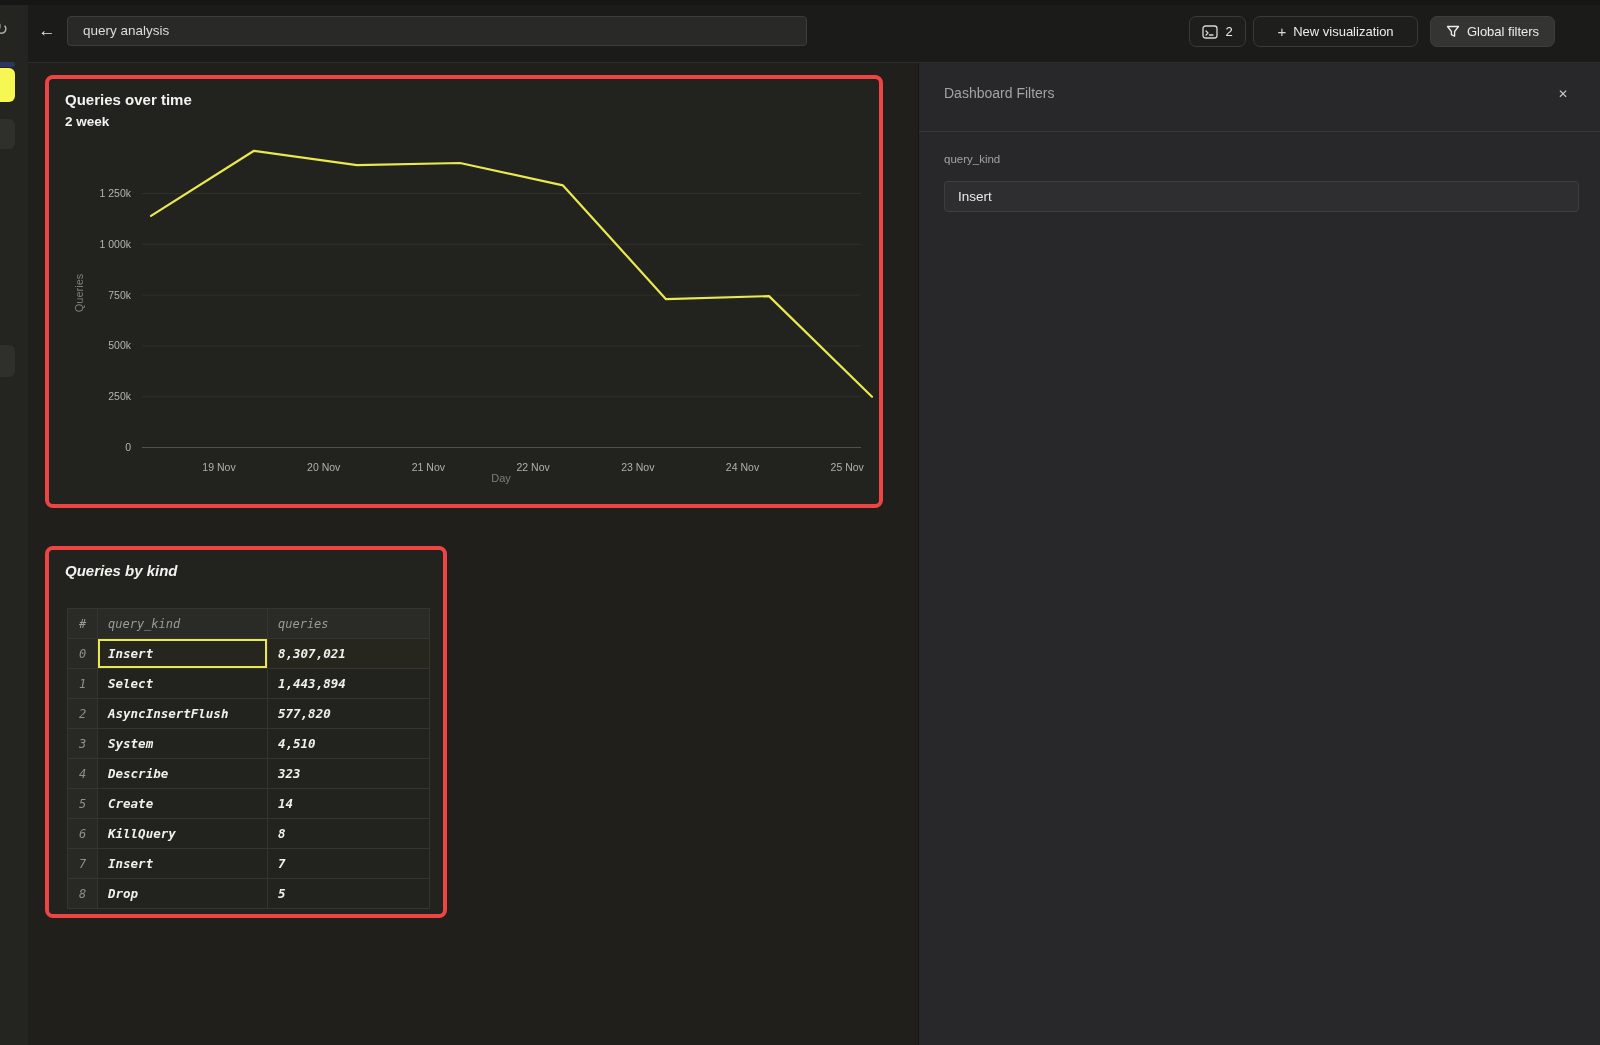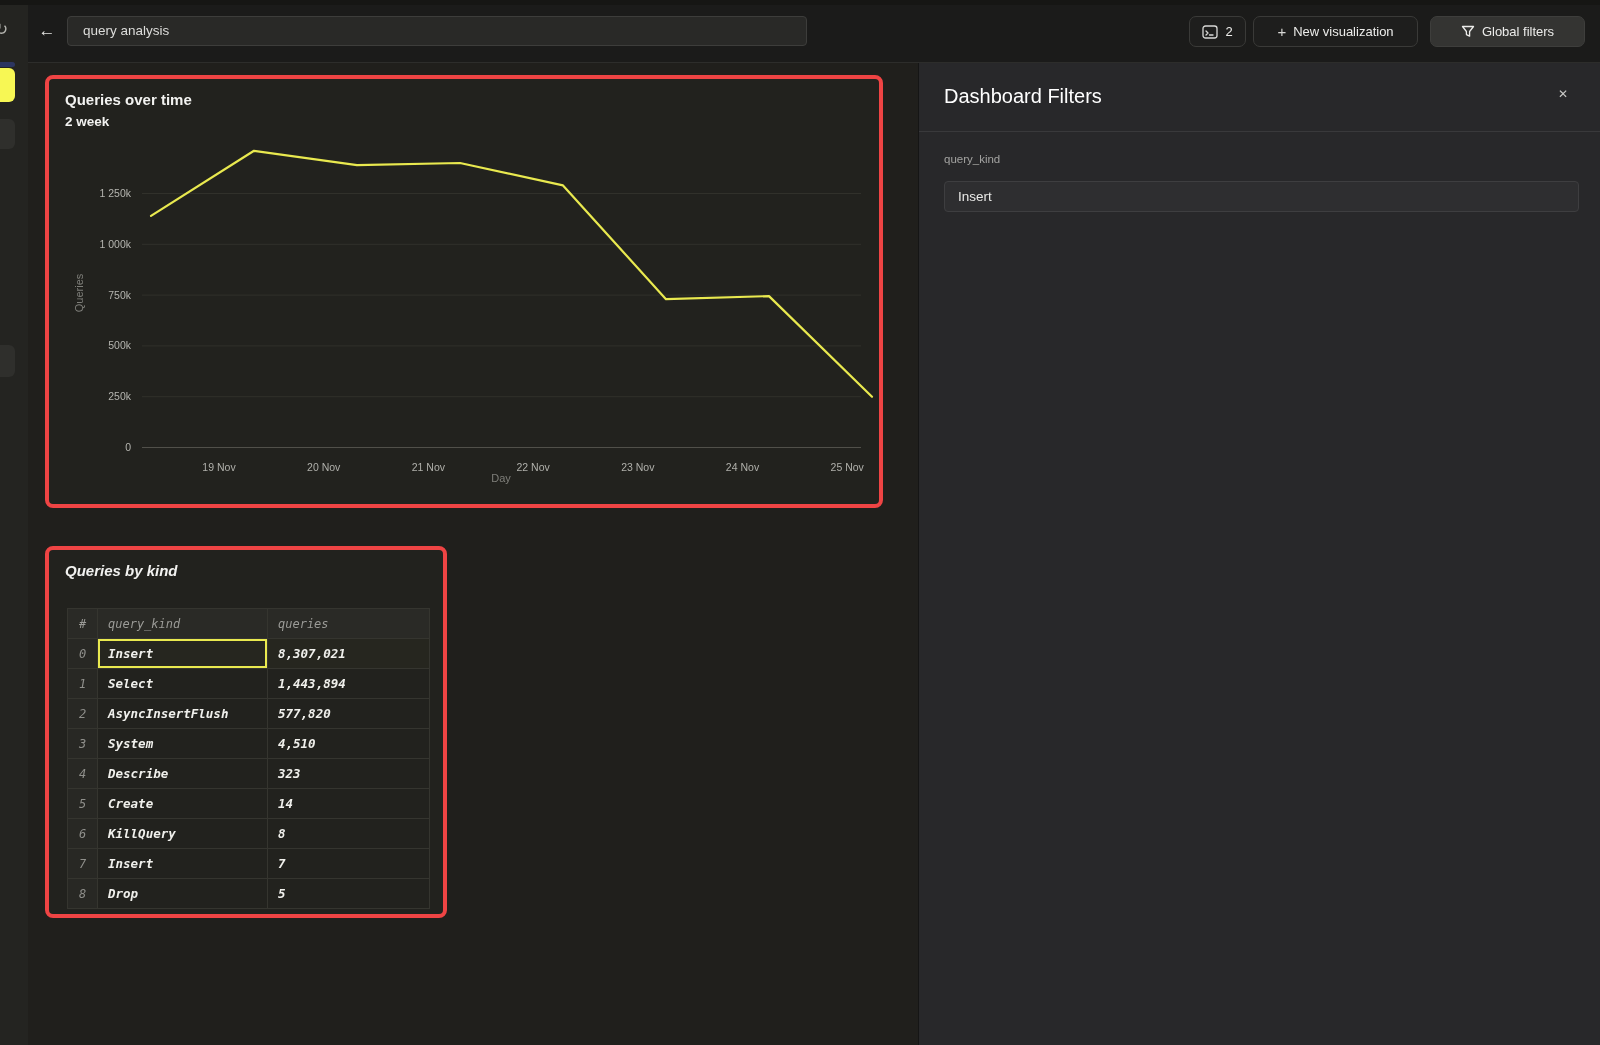--- a/index.html
+++ b/index.html
@@ -26,21 +26,21 @@
   .title-input { position:absolute; left:39px; top:11px; width:740px; height:30px;
                  background:#292927; border:1px solid #3d3d3b; border-radius:4px;
                  color:#dddddb; font-size:13.5px; padding:0 15px; line-height:28px; }
   .tb-btn { position:absolute; top:11px; height:31px; border-radius:7px;
             display:flex; align-items:center; justify-content:center; gap:7px;
             color:#ececea; font-size:13px; cursor:pointer; }
   .tb-btn.outline { background:#1e1e1d; border:1px solid #3a3a38; }
   .tb-btn.solid { background:#343432; border:1px solid #3e3e3c; }
   .btn-tabs { left:1161px; width:57px; }
   .btn-newviz { left:1225px; width:165px; }
-  .btn-gfilters { left:1402px; width:155px; }
+  .btn-gfilters { left:1402px; width:125px; }
   .plus { font-size:15px; color:#d8d8d6; margin-top:-1px; }
 
   
   .canvas { position:absolute; left:28px; top:63px; width:890px; height:982px;
             background:#201f1c; }
   .card { position:absolute; background:#22221e; border:4px solid #ef4444; border-radius:8px; }
   .chart-card { left:17px; top:12px; width:838px; height:433px; }
   .table-card { left:17px; top:483px; width:402px; height:372px;font-style:italic; }
   .card-title { position:absolute; left:16px; top:12px; color:#f2f2f0;
                 font-size:15px; font-weight:bold; }
@@ -57,21 +57,21 @@
   .qtable th { background:#2a2a26; color:#9b9b97; font-size:12px; }
   .qtable th.h-idx { text-align:center; padding:0; }
   .qtable td.idx { background:#282824; color:#8f8f8b; font-size:12px; text-align:center; padding:0; }
   .qtable td.val { color:#f0f0ec; font-size:12.5px; font-weight:bold; }
   .qtable tr.rsel td.val { background:#26261f; }
   .qtable td.sel { box-shadow: inset 0 0 0 2px #e9e94f; }
 
   
   .panel { position:absolute; left:918px; top:63px; width:682px; height:982px;
            background:#28282a; border-left:1px solid #151515; }
-  .panel-title { position:absolute; left:25px; top:22px; color:#ffffff; font-size:20px; font-weight:500; }
+  .panel-title { position:absolute; left:25px; top:22px; color:#a3a3a3; font-size:14px; font-weight:500; }
   .panel-close { position:absolute; left:634px; top:21px; width:20px; height:20px;
                  color:#c9c9c7; font-size:12px; line-height:20px; text-align:center; cursor:pointer; }
   .panel-divider { position:absolute; left:0; top:68px; width:682px; height:1px; background:#39393b; }
   .field-label { position:absolute; left:25px; top:90px; color:#a3a3a1; font-size:11.5px; }
   .field-input { position:absolute; left:25px; top:118px; width:635px; height:31px;
                  background:#2e2e30; border:1px solid #3e3e40; border-radius:4px;
                  color:#e9e9e7; font-size:13.5px; padding:0 13px; line-height:29px; }
 </style>
 </head>
 <body>

